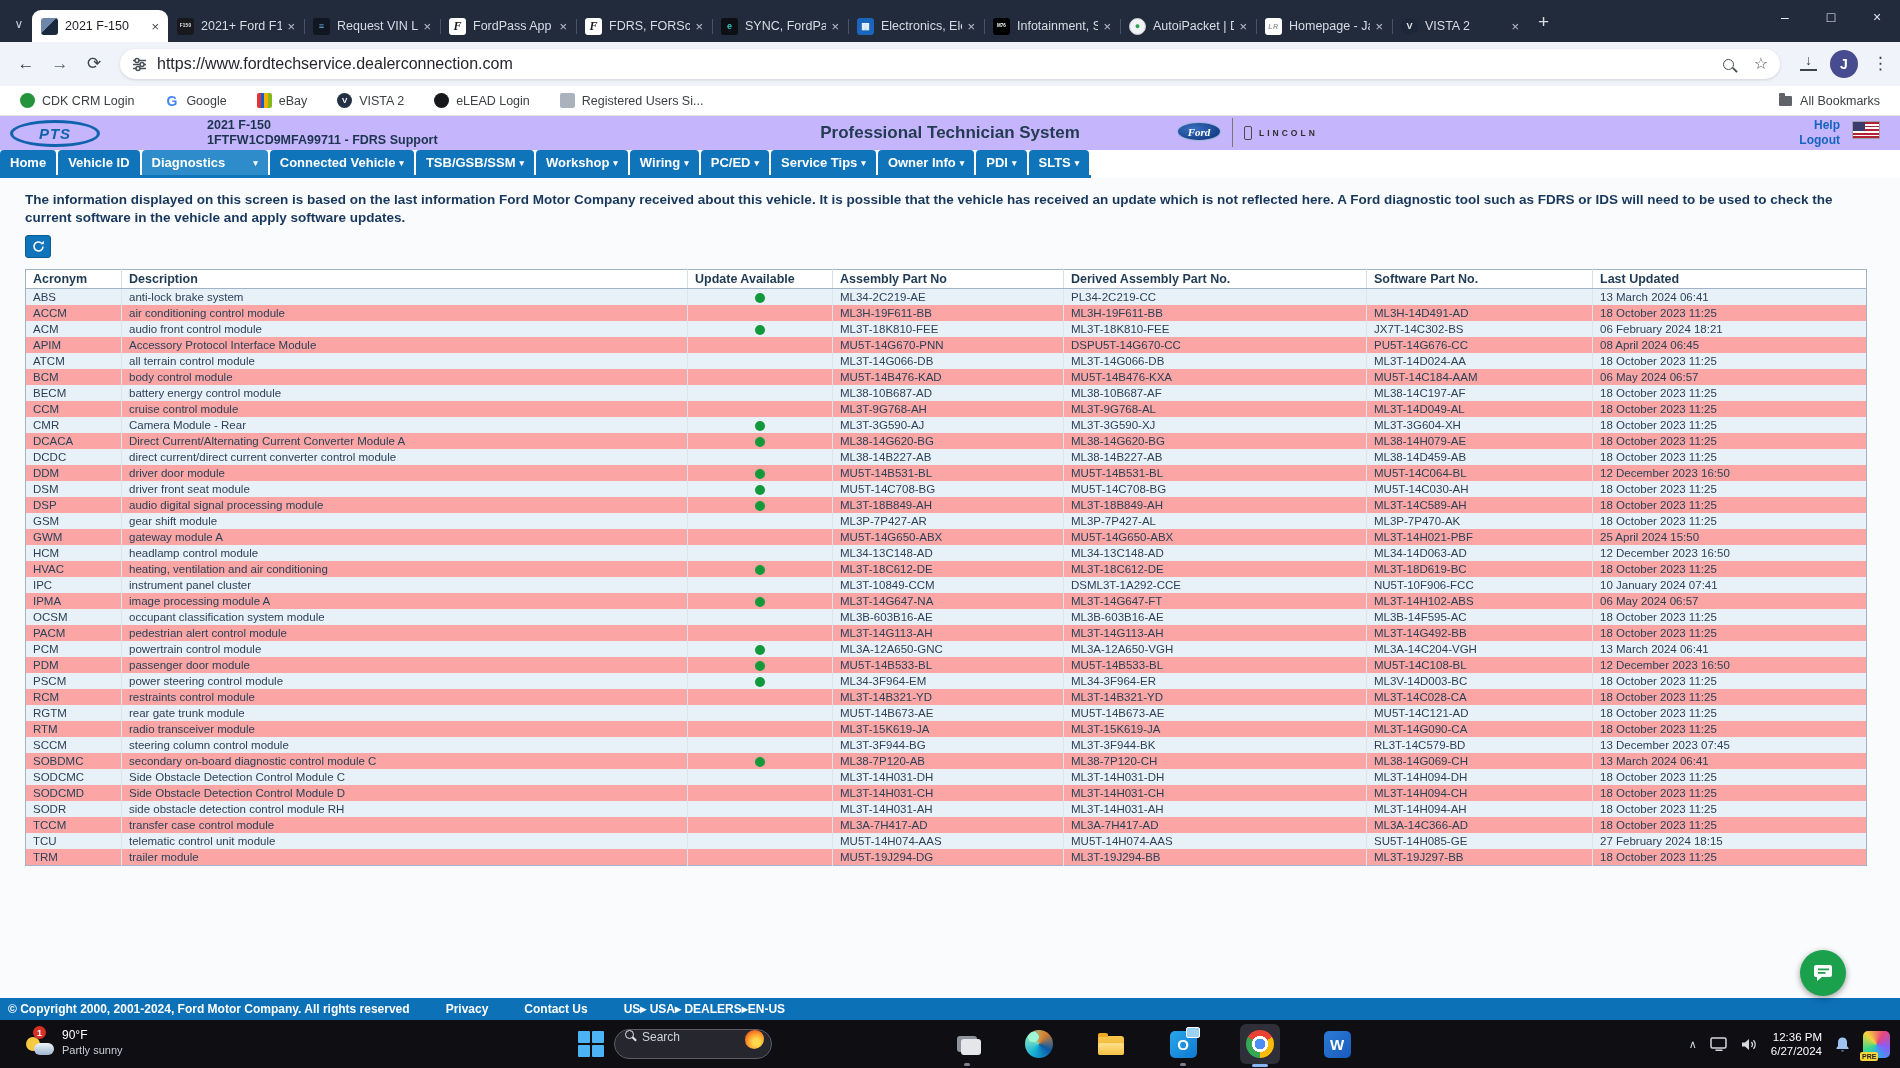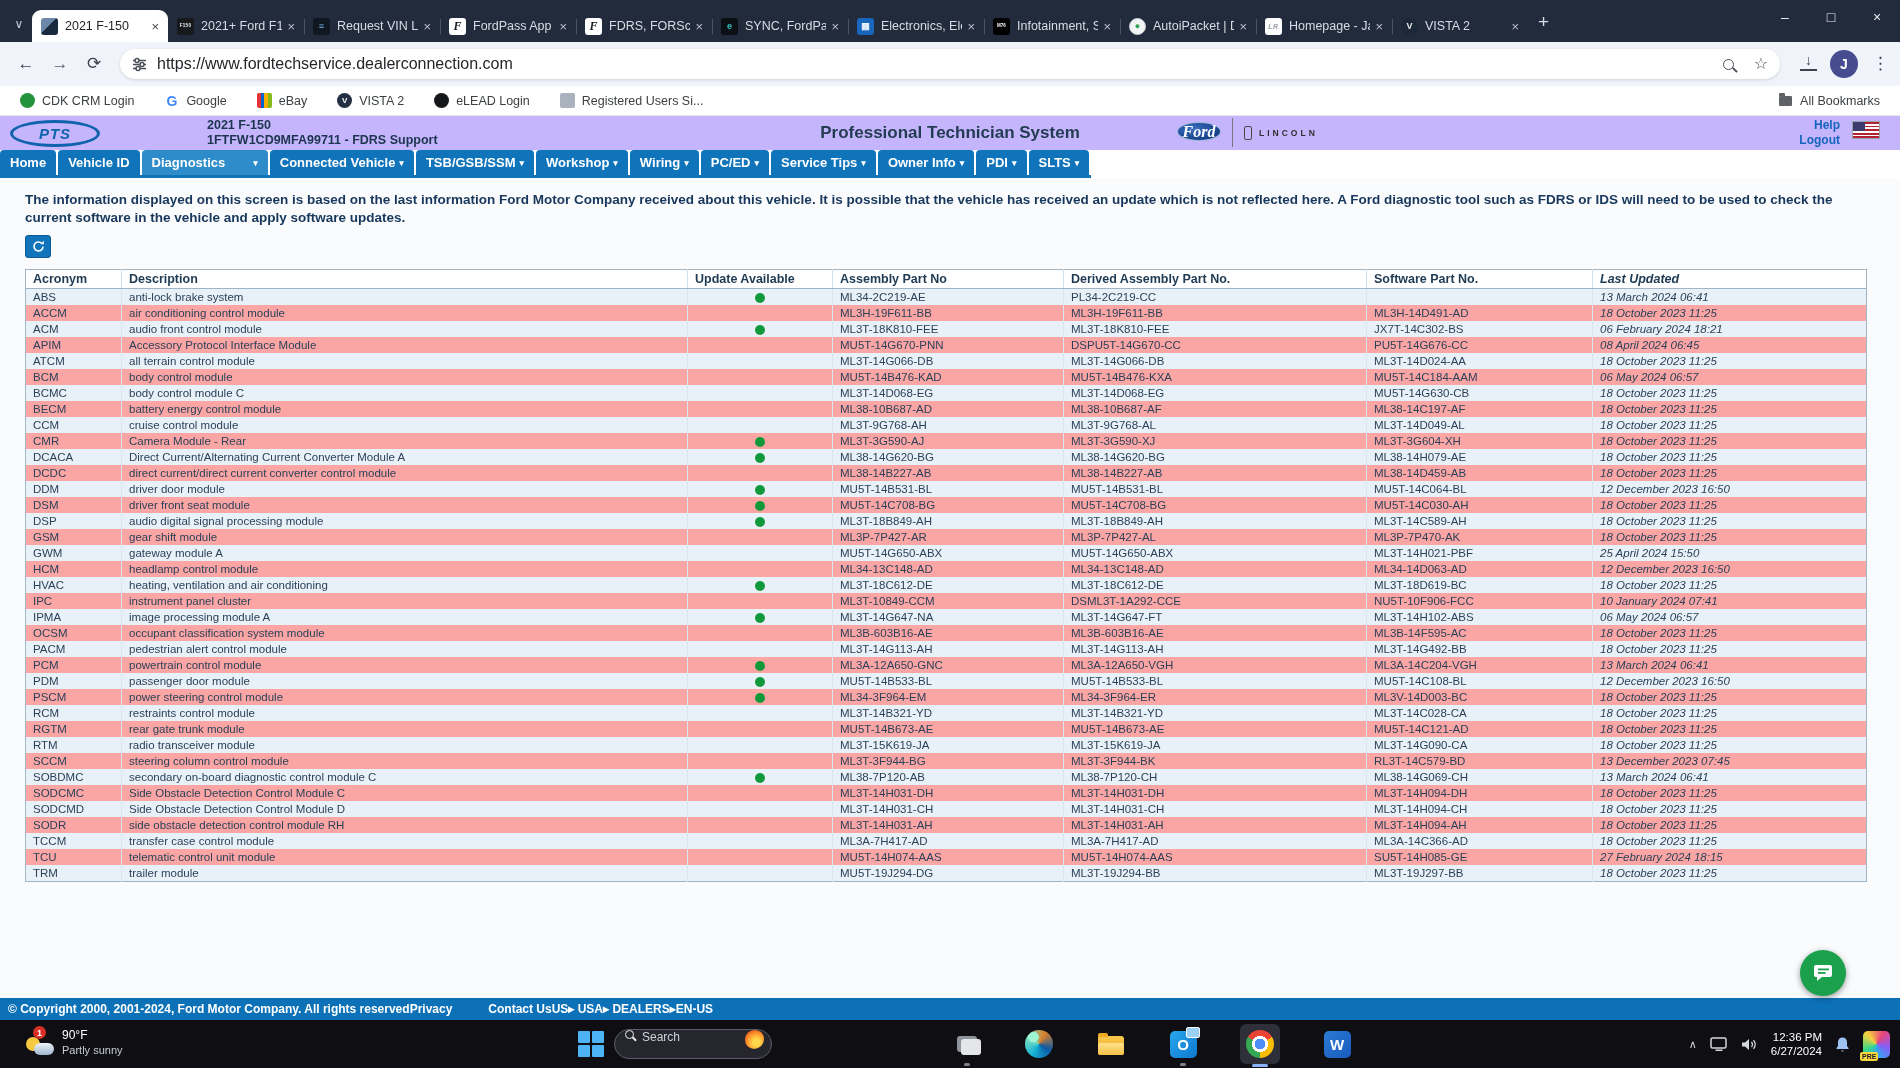--- a/index.html
+++ b/index.html
@@ -60,21 +60,21 @@
   .bm-regusers { background:#aab2bd; border-radius:2px; }
   .allbm { margin-left:auto; display:flex; align-items:center; gap:8px; font-size:12.5px; color:#3c4043; }
   .folder-icon { width:13px; height:10px; background:#5f6368; border-radius:1px; position:relative; }
   .folder-icon::before { content:''; position:absolute; top:-3px; left:0; width:6px; height:3px; background:#5f6368; border-radius:1px 1px 0 0; }
 
   
   .site-header { height:34px; background:#c4b5fd; position:relative; flex:none; }
   .pts-logo { position:absolute; left:10px; top:4px; width:90px; height:27px; border:3px solid #0f62ac; border-radius:50%; display:flex; align-items:center; justify-content:center; color:#0f62ac; font-size:15px; font-weight:bold; font-style:italic; letter-spacing:1px; }
   .veh { position:absolute; left:207px; top:2px; font-size:12.5px; font-weight:bold; color:#1c344e; line-height:15px; }
   .pts-title { position:absolute; left:650px; top:7px; width:600px; text-align:center; font-size:17px; font-weight:bold; color:#243c52; }
-  .ford-logo { position:absolute; left:1177px; top:6px; width:44px; height:19px; background:radial-gradient(ellipse at 35% 35%,#3a6fc0,#143e86 75%); border:1px solid #9fb6da; border-radius:50%; color:#fff; display:flex; align-items:center; justify-content:center; font-family:"Liberation Serif",serif; font-style:italic; font-weight:bold; font-size:16px; }
+  .ford-logo { position:absolute; left:1177px; top:6px; width:44px; height:19px; background:radial-gradient(ellipse at 35% 35%,#3a6fc0,#143e86 75%); border:1px solid #9fb6da; border-radius:50%; color:#fff; display:flex; align-items:center; justify-content:center; font-family:"Liberation Serif",serif; font-style:italic; font-weight:bold; font-size:11px; }
   .brand-divider { position:absolute; left:1232px; top:2px; width:1px; height:29px; background:#777; }
   .lincoln { position:absolute; left:1244px; top:10px; display:flex; align-items:center; gap:7px; }
   .lincoln-badge { width:8px; height:14px; border:1px solid #4a4a4a; border-radius:2px; }
   .lincoln-text { font-size:8.5px; letter-spacing:3px; color:#2f2f2f; font-weight:bold; }
   .help-link { position:absolute; left:1790px; top:2px; width:50px; text-align:right; font-size:12px; font-weight:bold; color:#1565c0; }
   .logout-link { position:absolute; left:1780px; top:17px; width:60px; text-align:right; font-size:12px; font-weight:bold; color:#1565c0; }
   .usflag { position:absolute; left:1852px; top:5px; width:28px; height:18px; background:repeating-linear-gradient(180deg,#b22234 0 1.8px,#fff 1.8px 3.6px); border:1px solid #98a2ad; }
   .usflag::before { content:''; position:absolute; left:0; top:0; width:12px; height:9px; background:#3c3b6e; }
 
   
@@ -84,27 +84,27 @@
   .nav-tab.active { background:#2f8cca;gap:24px; }
   .nav-caret { font-size:9px; margin-left:4px; }
 
   
   .content { flex:1; background:#fafbfc; padding:13px 0 0 25px; position:relative; }
   .notice { width:1835px; font-size:13.5px; font-weight:bold; color:#17375c; line-height:17.5px; }
   .refresh-btn { margin-top:9px; width:26px; height:23px; background:#1074ba; border:1px solid #0a5c96; border-radius:3px; color:#fff; display:flex; align-items:center; justify-content:center; }
   .module-table { margin-top:11px; width:1841px; table-layout:fixed; border-collapse:collapse; background:#fca5a5; border:1px solid #9fb4c6; font-size:11.5px; color:#2c4258; }
   .module-table th { font-size:12.5px; color:#1f3a53; text-align:left; padding:2px 7px; border-right:1px solid #d3dfe9; border-bottom:1px solid #9fb4c6; height:17px; font-weight:bold; white-space:nowrap; background:#fff; }
   .module-table td { padding:0 7px; height:16px; line-height:16px; border-right:1px solid #dbe5ee; white-space:nowrap; overflow:hidden; }
-  .module-table th:last-child, .module-table td:last-child { border-right:none;font-style:italic; }
+  .module-table th:last-child, .module-table td:last-child { border-right:none; }
   .module-table tbody tr:nth-child(odd) { background:#e9f1f8; }
   td.col-update { text-align:center; }
   .dot { display:inline-block; width:10px; height:10px; border-radius:50%; background:#12993c; vertical-align:middle; }
 
   
-  .footer { height:22px; background:#0d71b8; flex:none; display:flex; align-items:center; padding-left:8px; color:#fff; font-size:12px; font-weight:bold; white-space:nowrap; }
+  .footer { height:22px; background:#0d71b8; flex:none; display:flex; align-items:center; gap:36px; padding-left:8px; color:#fff; font-size:12px; font-weight:bold; white-space:nowrap; }
   .f-links { display:flex; gap:36px; }
 
   
   .chat-fab { position:absolute; left:1800px; top:950px; width:46px; height:46px; border-radius:50%; background:#1ba04b; display:flex; align-items:center; justify-content:center; box-shadow:0 2px 6px rgba(0,0,0,.4); }
 
   
   .taskbar { height:48px; background:#0e0e13; flex:none; position:relative; color:#fff; }
   .tb-weather { position:absolute; left:24px; top:8px; display:flex; align-items:center; gap:8px; }
   .weather-icon { width:30px; height:30px; position:relative; flex:none; }
   .w-sun { position:absolute; left:2px; top:9px; width:14px; height:14px; border-radius:50%; background:#f7c940; }
@@ -419,29 +419,20 @@
           <tr>
             <td class="col-acronym">BCM</td>
             <td class="col-description">body control module</td>
             <td class="col-update"></td>
             <td class="col-assembly">MU5T-14B476-KAD</td>
             <td class="col-derived">MU5T-14B476-KXA</td>
             <td class="col-software">MU5T-14C184-AAM</td>
             <td class="col-updated">06 May 2024 06:57</td>
           </tr>
           <tr>
-            <td class="col-acronym">BCMC</td>
-            <td class="col-description">body control module C</td>
-            <td class="col-update"></td>
-            <td class="col-assembly">ML3T-14D068-EG</td>
-            <td class="col-derived">ML3T-14D068-EG</td>
-            <td class="col-software">MU5T-14G630-CB</td>
-            <td class="col-updated">18 October 2023 11:25</td>
-          </tr>
-          <tr>
             <td class="col-acronym">BECM</td>
             <td class="col-description">battery energy control module</td>
             <td class="col-update"></td>
             <td class="col-assembly">ML38-10B687-AD</td>
             <td class="col-derived">ML38-10B687-AF</td>
             <td class="col-software">ML38-14C197-AF</td>
             <td class="col-updated">18 October 2023 11:25</td>
           </tr>
           <tr>
             <td class="col-acronym">CCM</td>

